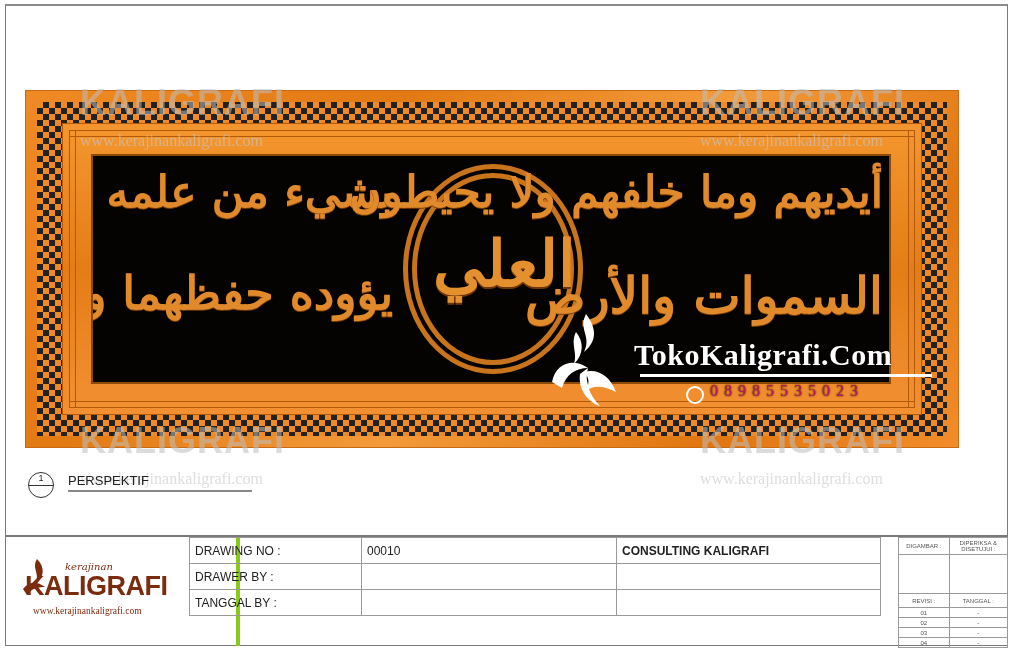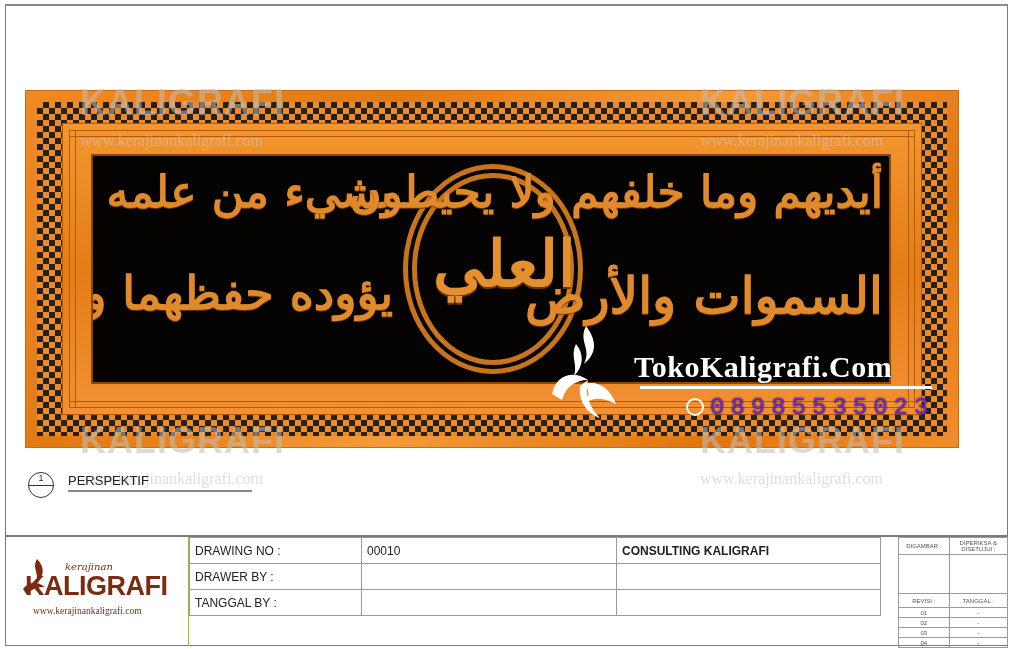--- a/index.html
+++ b/index.html
@@ -23,38 +23,38 @@
   .calli { position:absolute; color:#e08a2c; font-family:"DejaVu Serif", serif; font-weight:bold; text-shadow:0 1px 0 #7a3c05; white-space:nowrap; direction:rtl; }
   .medallion { position:absolute; left:310px; top:8px; width:180px; height:210px; border-radius:50%; border:14px double #c8741c; box-sizing:border-box; }
   .allah { position:absolute; left:340px; top:70px; width:120px; text-align:center; color:#e5902f; font-family:"DejaVu Serif", serif; font-size:64px; font-weight:bold; text-shadow:0 2px 0 #6e3604; }
 
   
   .wm { position:absolute; color:rgba(190,190,190,0.55); font-weight:bold; }
   .wm .big { font-family:"Liberation Sans", sans-serif; font-size:36px; letter-spacing:1px; font-weight:900; }
   .wm .url { font-family:"Liberation Serif", serif; font-size:16px; font-weight:normal; color:rgba(200,200,200,0.6); }
 
   
-  .shop { position:absolute; left:548px; top:324px; width:390px; height:100px; }
+  .shop { position:absolute; left:548px; top:312px; width:390px; height:100px; }
   .shop-name { position:absolute; left:86px; top:26px; color:#fff; font-family:"Liberation Serif", serif; font-weight:bold; font-size:30px; letter-spacing:0.5px; text-shadow:0 0 2px #000; }
   .shop-rule { position:absolute; left:92px; top:62px; width:292px; height:3px; background:#fff; }
-  .shop-phone { position:absolute; left:134px; top:70px; color:#6d28d9; font-family:Liberation Mono, monospace; font-size:24px; letter-spacing:6px; text-shadow:0 0 2px #000; }
+  .shop-phone { position:absolute; left:134px; top:70px; color:#be185d; font-family:Liberation Serif, serif; font-size:16px; letter-spacing:6px; text-shadow:0 0 2px #000; }
   .wa { position:absolute; left:138px; top:74px; width:18px; height:18px; border:2px solid #fff; border-radius:50%; box-sizing:border-box; }
   .flame { position:absolute; left:0; top:0; }
 
   
   .plabel { position:absolute; left:28px; top:472px; }
   .pcircle { position:absolute; left:0; top:0; width:26px; height:26px; border:1px solid #333; border-radius:50%; box-sizing:border-box; }
   .pcircle .half { position:absolute; left:0; right:0; top:12px; border-top:1px solid #333; }
   .pcircle .num { position:absolute; left:0; right:0; top:0; text-align:center; font-size:9px; color:#222; }
   .ptext { position:absolute; left:40px; top:1px; font-size:13px; color:#222; white-space:nowrap; }
   .pline { position:absolute; left:40px; top:18px; width:184px; border-top:2px solid #888; }
 
   
   .tb { position:absolute; left:5px; top:535px; width:1003px; height:111px; border-top:2px solid #7a7a7a; }
-  .tb .logo { position:absolute; left:0; top:0; width:183px; height:109px; border-right:1px solid #84cc16; }
+  .tb .logo { position:absolute; left:0; top:0; width:183px; height:109px; border-right:4px solid #84cc16;padding-left:48px; }
   table.info { position:absolute; left:184px; top:0; border-collapse:collapse; }
   table.info td { border:1px solid #9a9a9a; height:26px; font-size:12px; color:#222; padding:0 5px; vertical-align:middle; box-sizing:border-box; }
   table.rev { position:absolute; left:893px; top:0; border-collapse:collapse; }
   table.rev td { border:1px solid #9a9a9a; font-size:6px; color:#555; text-align:center; padding:0; }
   .logo-k { position:absolute; left:20px; top:34px; color:#7b2b0e; font-family:"Liberation Sans", sans-serif; font-weight:900; font-size:27px; letter-spacing:-0.5px; }
   .logo-small { position:absolute; left:60px; top:24px; color:#7b2b0e; font-family:"DejaVu Serif", serif; font-style:italic; font-size:10px; }
   .logo-url { position:absolute; left:28px; top:69px; color:#7b2b0e; font-family:"Liberation Serif", serif; font-size:9.5px; }
 </style>
 </head>
 <body>

